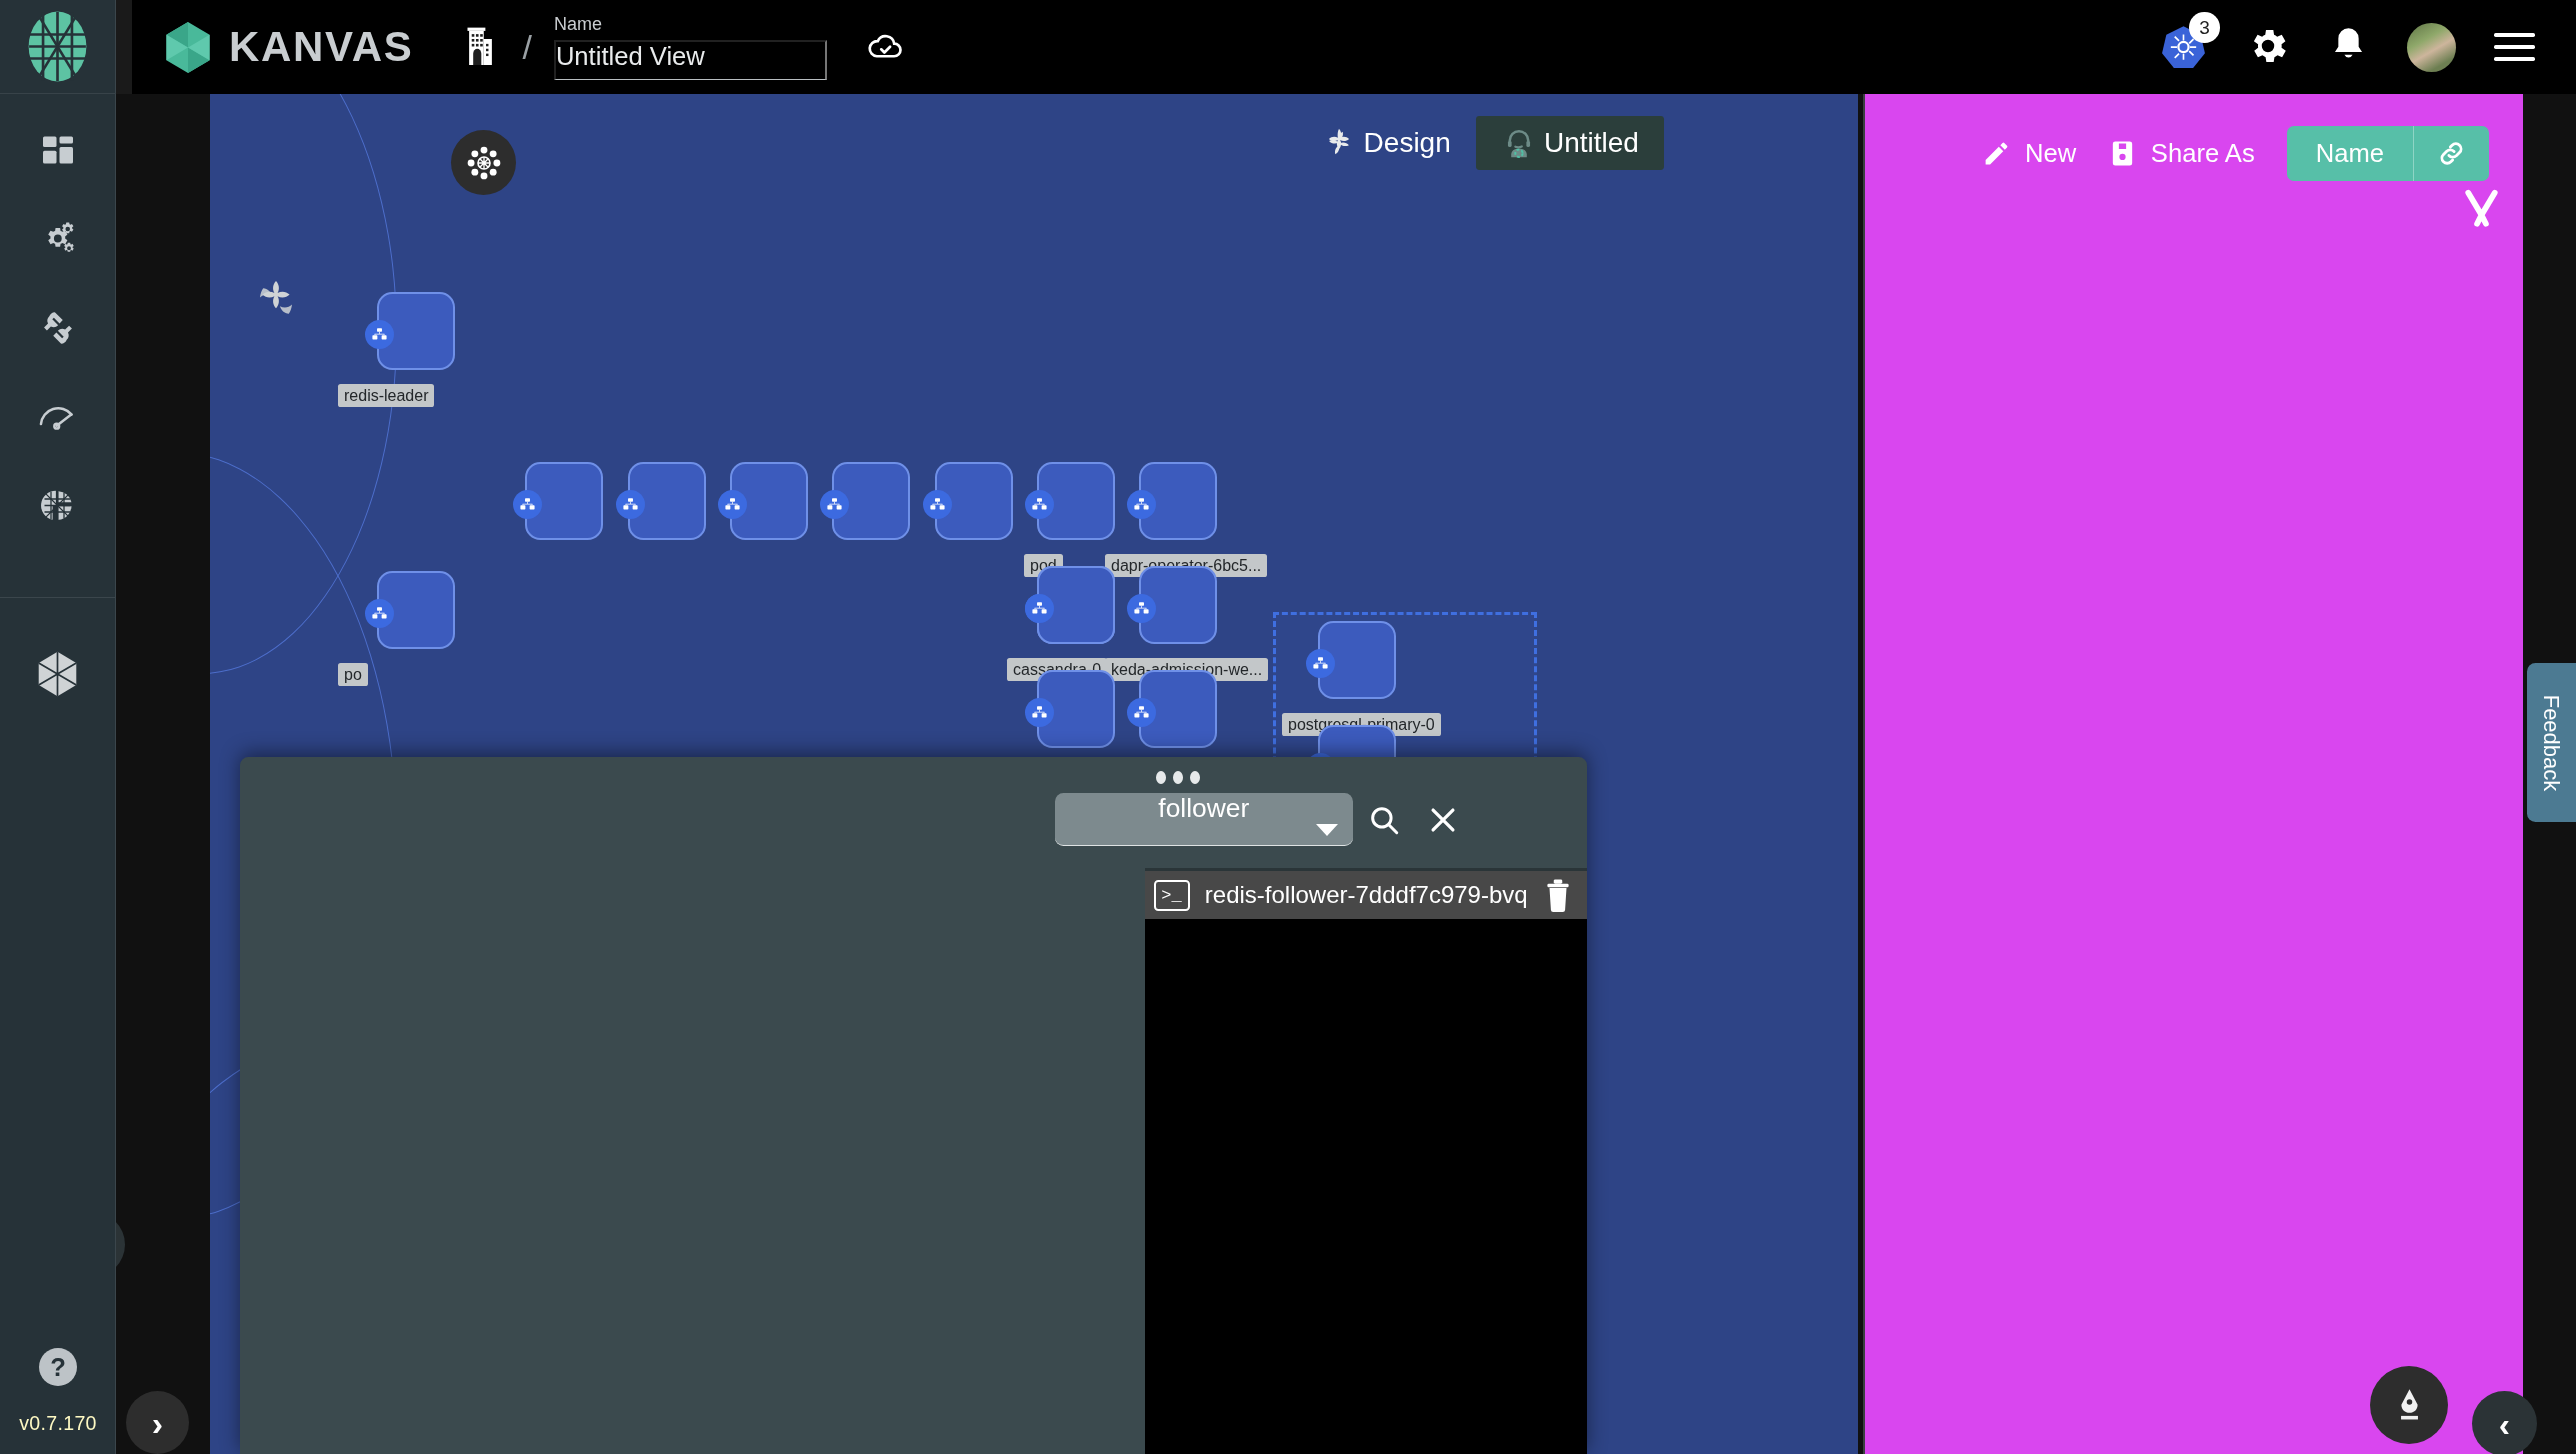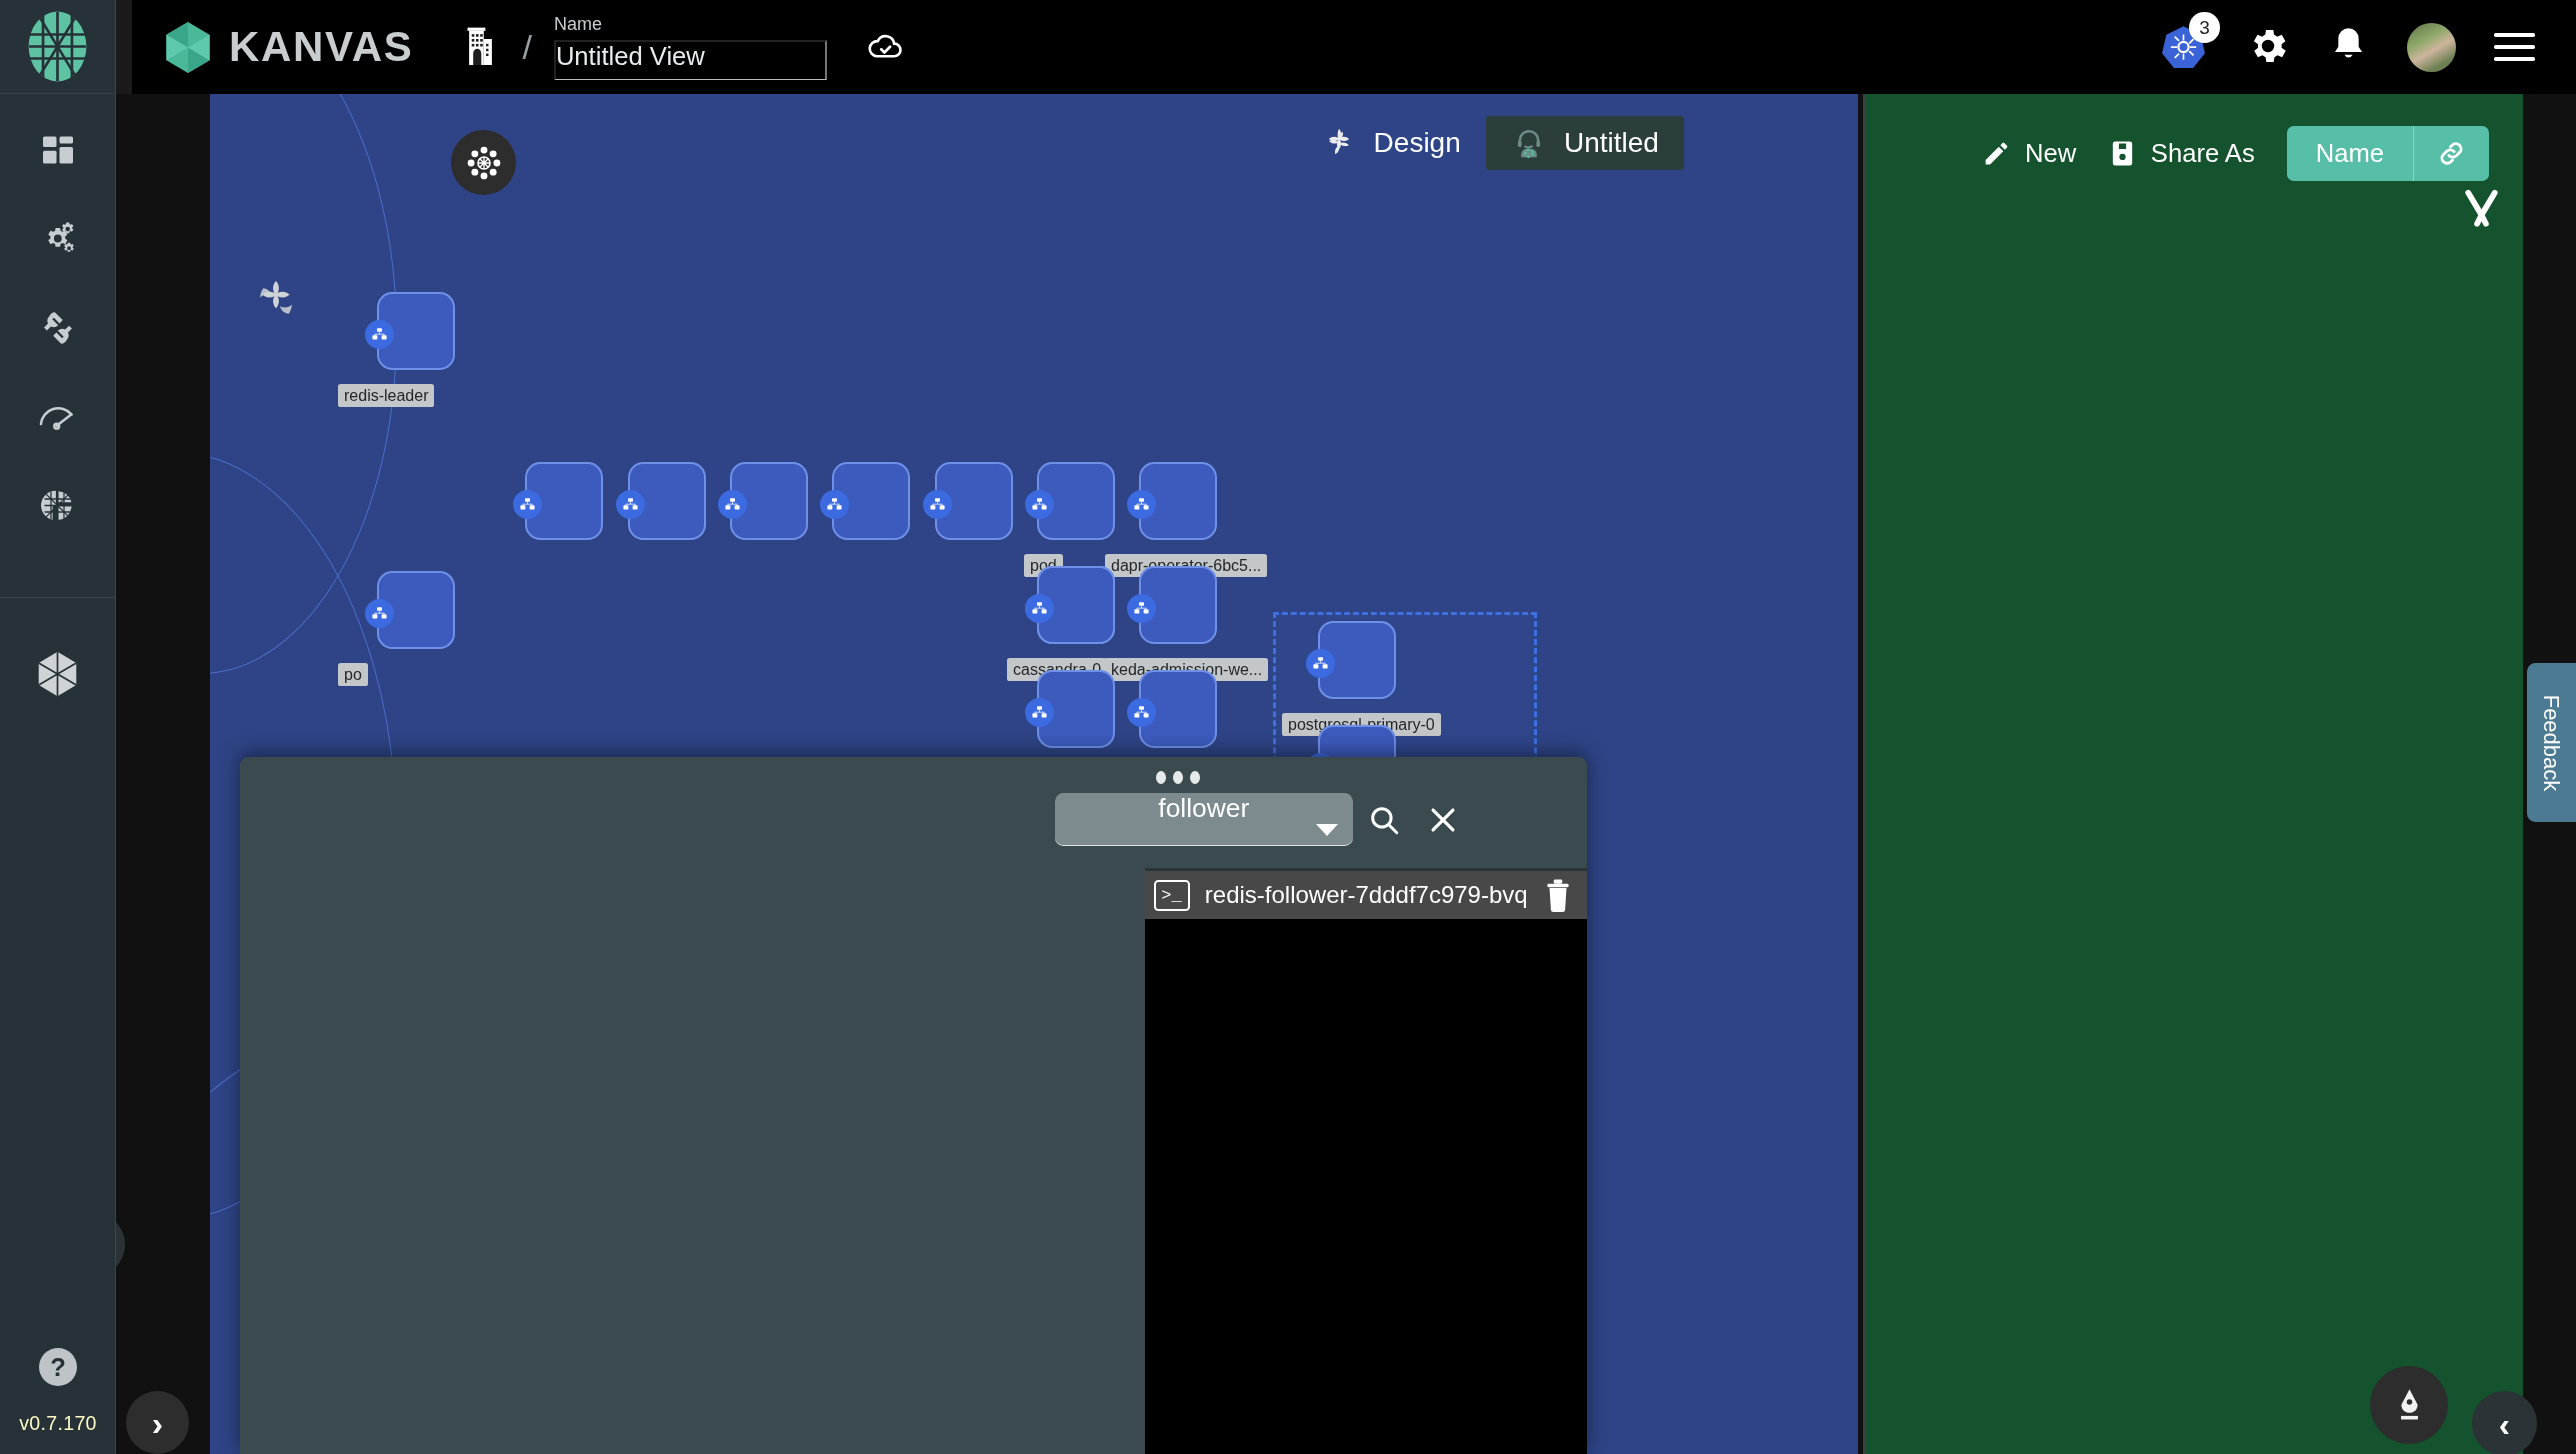--- a/index.html
+++ b/index.html
@@ -42,21 +42,21 @@
   .badge { position:absolute; right:-12px; top:-10.2px; background:#fff; color:#222;
      min-width:31px;height:31px;border-radius:15.3px;font-size:19px;display:flex;
      align-items:center;justify-content:center; padding:0 5.1px; }
   .avatar { width:49px;height:49px;border-radius:50%;overflow:hidden;
      background:linear-gradient(150deg,#5d7244,#8fa86a 35%,#cdb59c 55%,#6d7f52 80%); }
   .ham { width:41px; display:flex; flex-direction:column; gap:7.7px; }
   .ham span { height:4.3px; background:#fff; border-radius:1.7px; }
 
   
   .modetabs { position:absolute; left:1296px; top:116px; display:flex; z-index:36; }
-  .mtab { display:flex; align-items:center; gap:18px; padding:10.2px 25.6px; border-radius:3.4px; }
+  .mtab { display:flex; align-items:center; gap:8px; padding:10.2px 25.6px; border-radius:3.4px; }
   .mtab span { color:#fff; font-size:28px; }
   .mtab.active { background:#2b3e3b; }
 
   
   .canvasWrap { position:absolute; left:116px; top:94px; right:0; bottom:0; background:#111; z-index:5; }
   .canvas { position:absolute; left:94px; top:0; width:1648px; height:1360px;
      background:#2e4486; overflow:hidden; }
   .canvas .blob { position:absolute; border-radius:50%; border:1.7px solid #4d6ecb; }
   .cluster-fab { position:absolute; left:241px; top:36px; width:65px;height:65px;border-radius:50%;
      background:#2d2d2d; display:flex;align-items:center;justify-content:center; z-index:8;}
@@ -64,21 +64,21 @@
 
   .node { position:absolute; width:78px; height:78px; border-radius:15.3px;
      background:#3c5bbd; border:2.6px solid #6f90e8; }
   .node .kic { position:absolute; left:-14.5px; top:25.6px; width:29px;height:29px;border-radius:50%;
      background:#3c6ae0; display:flex;align-items:center;justify-content:center; }
   .nlabel { position:absolute; background:#c3c7c9; color:#23272a; font-size:16px;
      padding:2.6px 6px; border-radius:2.6px; white-space:nowrap; }
   .selbox { position:absolute; border:3.4px dashed #3f6fe0; background:rgba(60,91,189,.10); }
 
   
-  .rpanel { position:absolute; left:1863px; top:94px; right:53px; bottom:0; background:#14532d; z-index:12; }
+  .rpanel { position:absolute; left:1863px; top:94px; right:53px; bottom:0; background:#d946ef; z-index:12; }
   .ractions { display:flex; align-items:center; gap:32px; justify-content:flex-end;
      padding:32px 34px 0 0; }
   .ract { display:flex; align-items:center; gap:13.6px; color:#fff; font-size:25.6px; }
   .sharegrp { display:flex; align-items:stretch; background:#57bfa8; border-radius:6.8px; overflow:hidden; }
   .sharebtn { padding:12px 29px; color:#fff; font-size:25.6px; display:flex;align-items:center; }
   .linkbtn { padding:12px 22px; border-left:1.7px solid #8fd5c5; display:flex;align-items:center; }
   .xmark { position:absolute; right:15.3px; top:90px; }
   .rcol-sep { position:absolute; left:0; top:0; bottom:0; width:1.7px; background:#3a3f41; }
 
   .feedback { position:absolute; right:0; top:663px; width:49px; height:159px;

